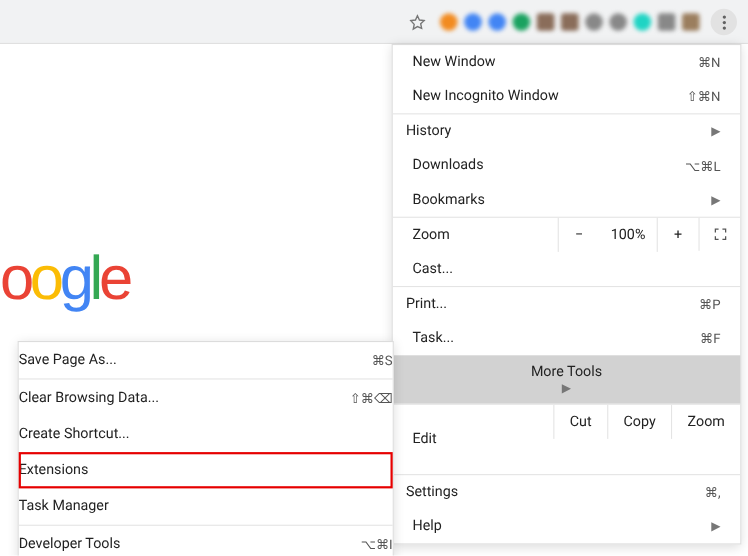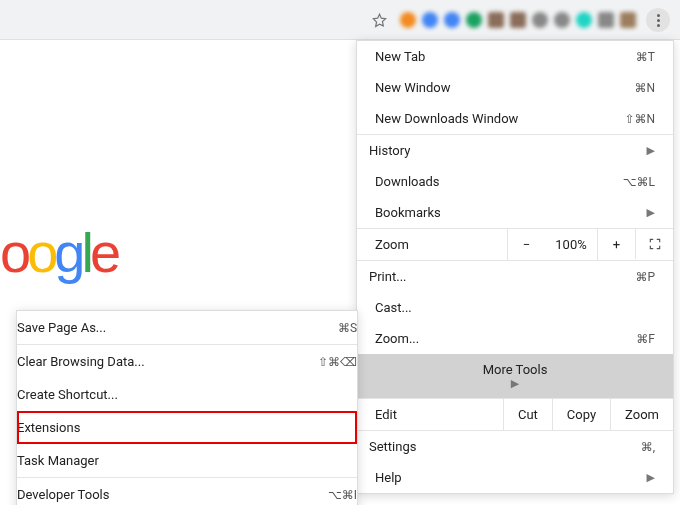--- a/index.html
+++ b/index.html
@@ -110,21 +110,21 @@
     border-left: 1px solid #e4e4e4;
   }
   .zoom-row .zpct {
     width: 52px; text-align: center; padding: 8px 0;
   }
   .zoom-row .fs {
     width: 38px; text-align: center; padding: 8px 0;
     border-left: 1px solid #e4e4e4;
     display: flex; align-items: center; justify-content: center;
   }
-  .edit-row .lab { flex: 1; padding: 8px 18px; }
+  .edit-row .lab { flex: 1; padding: 24px 18px; }
   .edit-row .ebtn {
     padding: 8px 14px;
     border-left: 1px solid #e4e4e4;
   }
 
   
   .submenu {
     position: absolute;
     top: 310px;
     left: 16px;
@@ -170,29 +170,25 @@
       <span></span>
   </div>
 </div>
 
 <div class="logo-wrap">
   <span style="color:#EA4335">o</span><span style="color:#FBBC05">o</span><span style="color:#4285F4">g</span><span style="color:#34A853">l</span><span style="color:#EA4335">e</span>
 </div>
 
 <div class="menu">
   <div class="mi">
-    <span>New Tab</span>
-    <span class="short">⌘T</span>
-  </div>
-  <div class="mi">
     <span>New Window</span>
     <span class="short">⌘N</span>
   </div>
   <div class="mi">
-    <span>New Downloads Window</span>
+    <span>New Incognito Window</span>
     <span class="short">⇧⌘N</span>
   </div>
   <div class="mi sep">
     <span>History</span>
     <span class="arrow">▶</span>
   </div>
   <div class="mi">
     <span>Downloads</span>
     <span class="short">⌥⌘L</span>
   </div>
@@ -204,29 +200,29 @@
     <div class="lab">Zoom</div>
     <div class="zbtn">−</div>
     <div class="zpct">100%</div>
     <div class="zbtn">+</div>
     <div class="fs">
       <svg width="14" height="14" viewBox="0 0 24 24" fill="none" stroke="#555" stroke-width="2">
         <path d="M4 9V4h5M20 9V4h-5M4 15v5h5M20 15v5h-5"></path>
       </svg>
     </div>
   </div>
+  <div class="mi">
+    <span>Cast...</span>
+  </div>
   <div class="mi sep">
     <span>Print...</span>
     <span class="short">⌘P</span>
   </div>
   <div class="mi">
-    <span>Cast...</span>
-  </div>
-  <div class="mi">
-    <span>Zoom...</span>
+    <span>Task...</span>
     <span class="short">⌘F</span>
   </div>
   <div class="mi hl">
     <span>More Tools</span>
     <span class="arrow">▶</span>
   </div>
   <div class="edit-row">
     <div class="lab">Edit</div>
     <div class="ebtn">Cut</div>
     <div class="ebtn">Copy</div>

